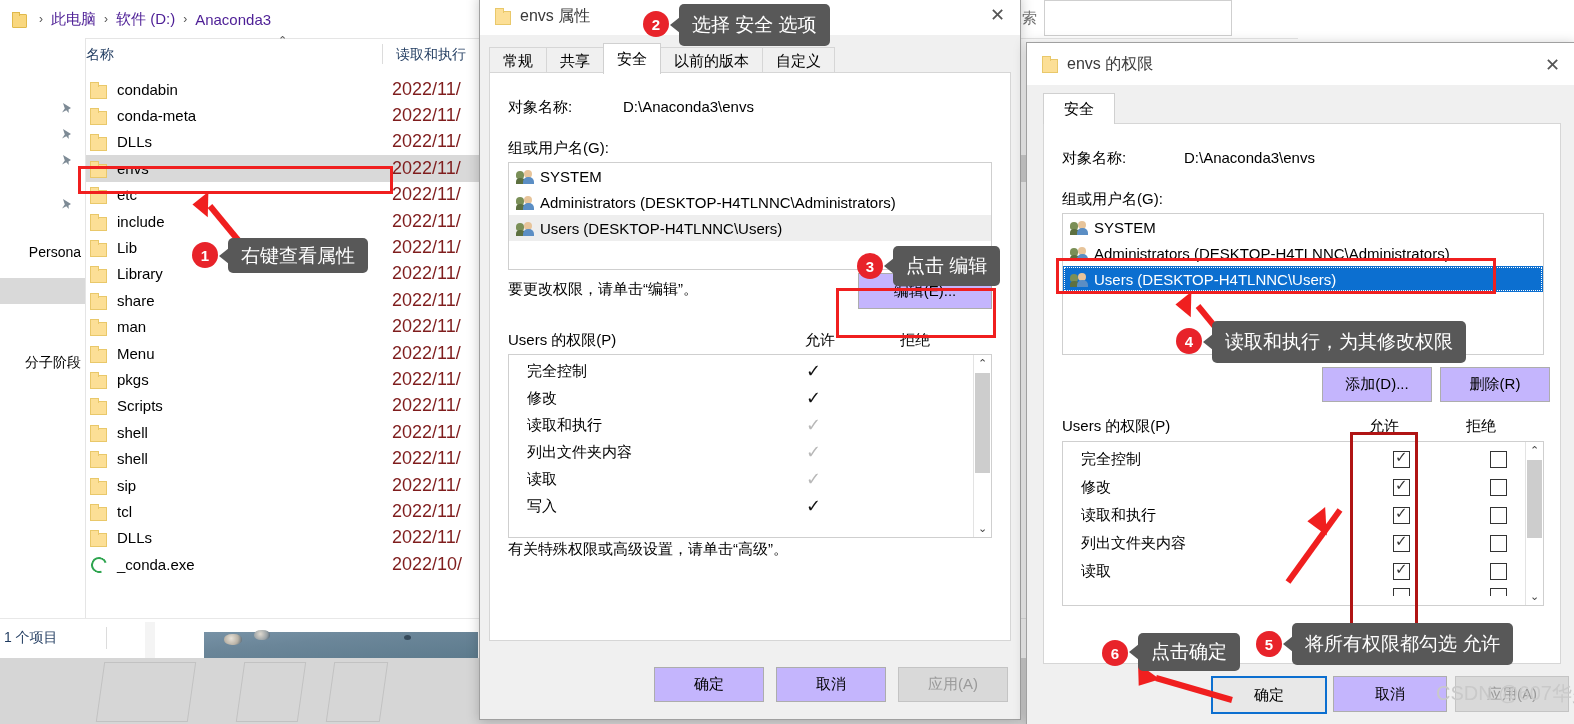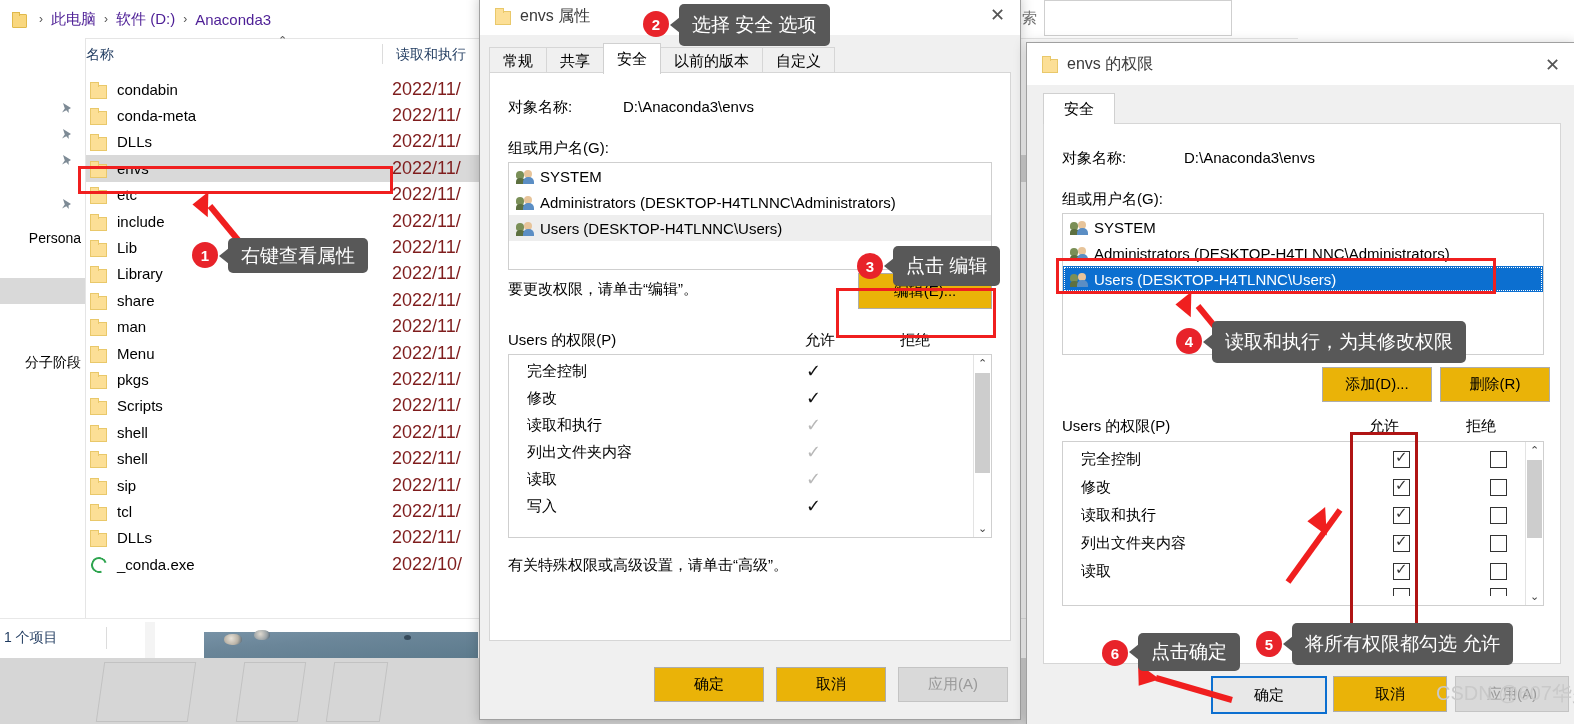--- a/index.html
+++ b/index.html
@@ -138,21 +138,21 @@
   .uicon .p1{position:absolute;left:0;top:3px;width:8px;height:8px;border-radius:50% 50% 40% 40%;
     background:#7a8f57;}
   .uicon .p1b{position:absolute;left:0px;top:10px;width:9px;height:6px;border-radius:4px 4px 0 0;
     background:#5d7040;}
   .uicon .p2{position:absolute;left:8px;top:2px;width:8px;height:8px;border-radius:50%;background:#e7c49a;}
   .uicon .p2b{position:absolute;left:7px;top:9px;width:11px;height:7px;border-radius:5px 5px 0 0;
     background:#5b8ec4;}
   .ltext{font-size:15px;white-space:nowrap;}
 
   .btn{
-    position:absolute;background:#eab308;border:1px solid #adadad;
+    position:absolute;background:#c4b5fd;border:1px solid #adadad;
     display:flex;align-items:center;justify-content:center;
     font-size:15px;color:#000;
   }
   .btn.disabled{color:#9a9a9a;background:#d9d9d9;border-color:#c4c4c4;}
   .btn.focusring{border:2px solid #0c6fd0;background:#e8e8e8;}
 
   .permbox{position:absolute;background:#fff;border:1px solid #cfcfcf;}
   .prow{position:relative;height:27px;}
   .pname{position:absolute;left:18px;top:4px;font-size:15px;color:#000;white-space:nowrap;}
   .chk-mark{position:absolute;font-size:18px;line-height:1;font-family:"DejaVu Sans",sans-serif;}
@@ -222,21 +222,21 @@
           <path d="M3 1 L11 6 L8.5 7.5 L8.8 11 L6.3 8.3 L2 10.5 L4.8 6.6 Z" fill="#7d8a95"></path>
         </svg>
       </span>
     <span class="pin" style="top:160px">
         <svg width="13" height="13" viewBox="0 0 13 13">
           <path d="M3 1 L11 6 L8.5 7.5 L8.8 11 L6.3 8.3 L2 10.5 L4.8 6.6 Z" fill="#7d8a95"></path>
         </svg>
       </span>
     <span class="nav-label" style="top:316px">分子阶段</span>
 
-    <span class="nav-label" style="top:192px">Persona</span>
+    <span class="nav-label" style="top:206px">Persona</span>
     <span class="nav-sel" style="top:240px"></span>
   </div>
 
   <div class="abs" id="list-header">
     <span class="sort-caret">⌃</span>
     <span class="col-name">名称</span>
     <span class="hdr-sep"></span>
     <span class="col-date">读取和执行</span>
   </div>
 
@@ -448,21 +448,21 @@
             <span class="chk-mark" style="left: 297px; top: 4px; color: rgb(17, 17, 17);">✓</span>
           </div>
         </div>
       <div class="scroll" style="right:0;top:0;bottom:0;">
         <span class="arrU" style="top:0">⌃</span>
         <span class="thumb" style="top:18px;height:100px;"></span>
         <span class="arrD" style="bottom:0">⌄</span>
       </div>
     </div>
 
-    <span class="lbl" style="left:18px;top:483px">有关特殊权限或高级设置，请单击“高级”。</span>
+    <span class="lbl" style="left:18px;top:467px">有关特殊权限或高级设置，请单击“高级”。</span>
   </div>
 
   <div class="btn" style="left:174px;top:672px;width:108px;height:33px;">确定</div>
   <div class="btn" style="left:296px;top:672px;width:108px;height:33px;">取消</div>
   <div class="btn disabled" style="left:418px;top:672px;width:108px;height:33px;">应用(A)</div>
 </div>
 
 <div class="abs dlg" id="perm-dlg" style="left:1026px;top:42px;width:548px;height:682px;">
 
   <div class="dlg-title" style="height:42px">

